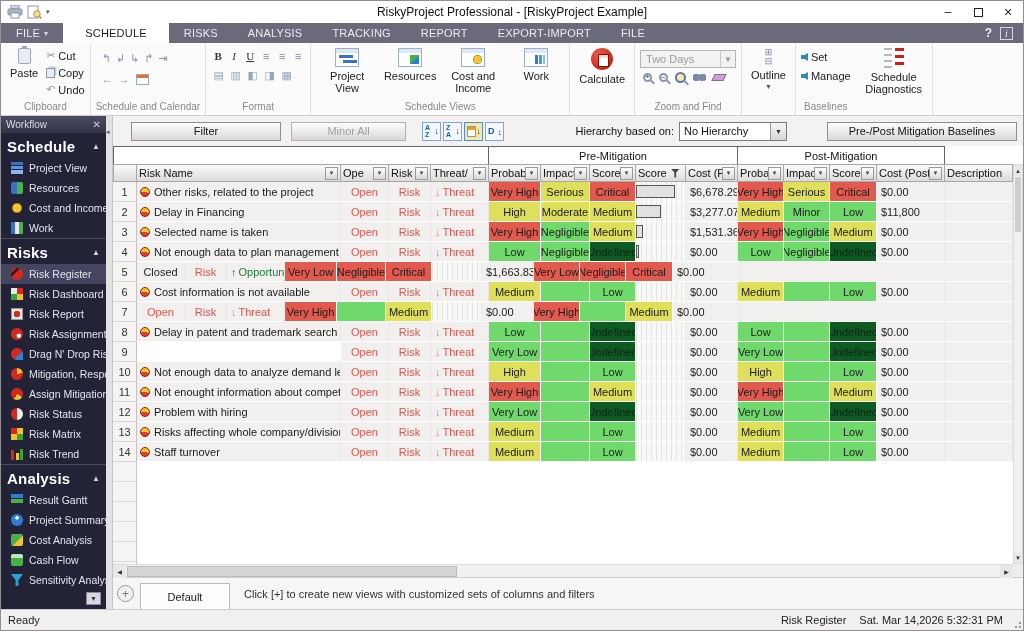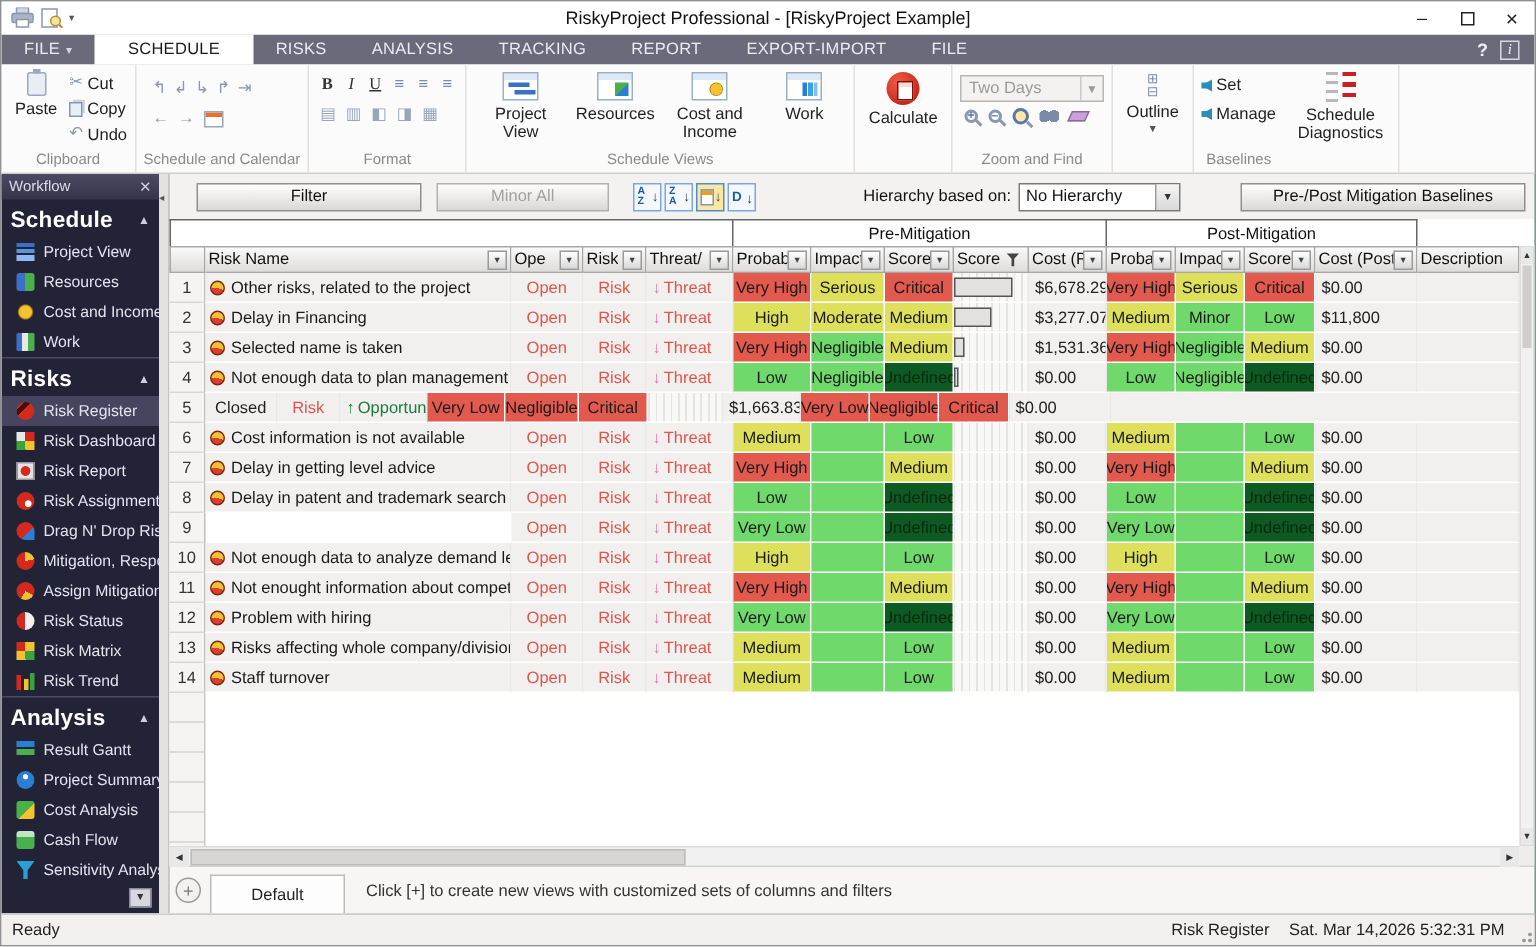--- a/index.html
+++ b/index.html
@@ -738,24 +738,20 @@
                 <div class="c hist" style="width: 50px;"></div>
                 <div class="c money" style="width: 52px;">$0.00</div>
                 <div class="c lvl" style="width: 46px; background: rgb(222, 224, 91);">Medium</div>
                 <div class="c lvl" style="width: 46px; background: rgb(112, 217, 108);"></div>
                 <div class="c lvl" style="width: 47px; background: rgb(112, 217, 108);">Low</div>
                 <div class="c money" style="width: 68px;">$0.00</div>
                 <div class="c" style="flex: 1 1 0%;"></div>
               </div>
               <div class="trow">
                 <div class="c num" style="width: 24px;">7</div>
-                <div class="c name" style="width: 204px;">
-                  <span class="rowicon risk"></span>
-                  <span>Delay in getting level advice</span>
-                </div>
                 <div class="c open" style="width: 48px;">Open</div>
                 <div class="c rtype" style="width: 42px;">Risk</div>
                 <div class="c threat" style="width: 58px;">
                   <span class="arr">↓</span>
                   <span>Threat</span>
                 </div>
                 <div class="c lvl" style="width: 52px; background: rgb(226, 89, 78);">Very High</div>
                 <div class="c lvl" style="width: 49px; background: rgb(112, 217, 108);"></div>
                 <div class="c lvl" style="width: 46px; background: rgb(222, 224, 91);">Medium</div>
                 <div class="c hist" style="width: 50px;"></div>

